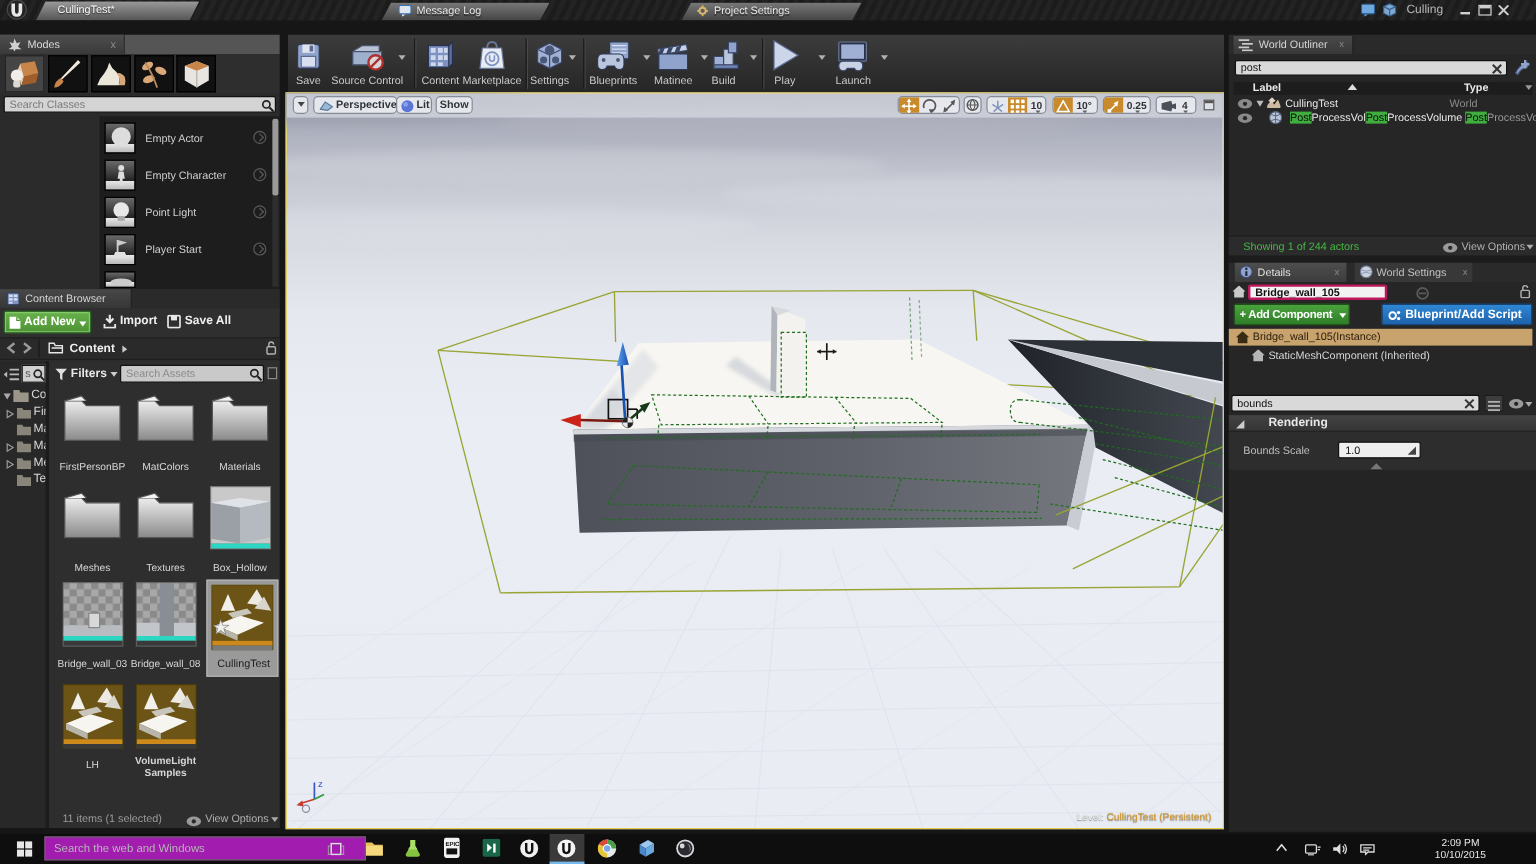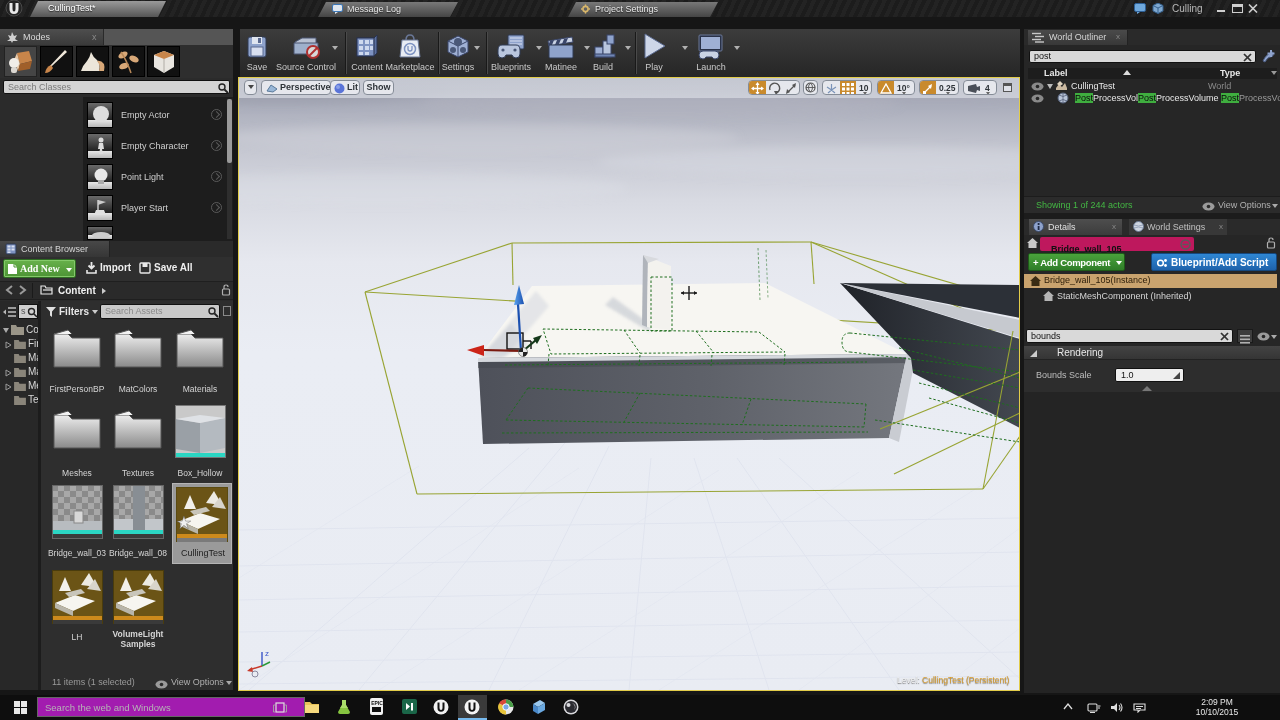--- a/index.html
+++ b/index.html
@@ -190,21 +190,21 @@
         </g>
       </svg>
   <div class="abs" style="left:21px;top:3px;font-size:9px;color:#d5d5d5;">Content Browser</div>
 
   <div class="abs" style="left:0;top:16px;width:233px;height:24px;background:#2f2f2f;"></div>
   <div class="abs" style="left:3px;top:18px;width:73px;height:19px;background:linear-gradient(#67b14b,#4d9335);border:1px solid #2e6b22;border-radius:2px;box-shadow:inset 0 0 0 1px #84c96a;">
     <svg class="abs" style="left:3px;top:3px" width="11" height="12" viewBox="0 0 11 12">
           <path d="M1 1 L7 1 L10 4 L10 11 L1 11 Z" fill="#fff"></path>
           <path d="M7 1 L7 4 L10 4" fill="none" stroke="#4d9335"></path>
         </svg>
-    <div class="abs" style="left:16px;top:3px;font-size:10px;font-weight:bold;color:#fff;font-family:Liberation Serif, serif;">Add New</div>
+    <div class="abs" style="left:16px;top:3px;font-size:10px;font-weight:bold;color:#fff;">Add New</div>
     <div class="abs" style="left:62px;top:8px;width:0;height:0;border-left:3px solid transparent;border-right:3px solid transparent;border-top:4px solid #fff;"></div>
   </div>
   <svg class="abs" style="left:86px;top:21px" width="11" height="12" viewBox="0 0 11 12">
         <path d="M5.5 0 L5.5 6 M2.5 3.5 L5.5 6.5 L8.5 3.5" stroke="#e8e8e8" stroke-width="1.8" fill="none"></path>
         <path d="M1 8 L1 11 L10 11 L10 8" stroke="#e8e8e8" stroke-width="1.6" fill="none"></path>
       </svg>
   <div class="abs" style="left:100px;top:21px;font-size:10px;font-weight:bold;color:#efefef;">Import</div>
   <svg class="abs" style="left:139px;top:21px" width="12" height="12" viewBox="0 0 12 12">
         <rect x="1" y="1" width="10" height="10" rx="1" fill="none" stroke="#e8e8e8" stroke-width="1.4"></rect>
         <rect x="3.5" y="1" width="5" height="4" fill="#e8e8e8"></rect>
@@ -910,21 +910,21 @@
   <svg class="abs" style="left:109px;top:192px" width="11" height="11" viewBox="0 0 11 11">
         <circle cx="5.5" cy="5.5" r="5" fill="#cdd4e0" stroke="#6a7890"></circle>
         <path d="M1 4 Q5.5 6 10 4 M1 7 Q5.5 5 10 7" stroke="#8a98b0" fill="none" stroke-width="0.8"></path>
       </svg>
   <div class="abs" style="left:123px;top:193px;font-size:9px;color:#c0c0c0;">World Settings</div>
   <div class="abs" style="left:195px;top:193px;font-size:8px;color:#888;">x</div>
 
   <svg class="abs" style="left:3px;top:209px" width="11" height="11" viewBox="0 0 11 11">
         <path d="M5.5 0 L11 5 L9.5 5 L9.5 10 L1.5 10 L1.5 5 L0 5 Z" fill="#c9c9c9"></path>
       </svg>
-  <div class="abs" style="left:16px;top:208px;width:154px;height:13px;background:#f2f2f2;border:7px solid #be185d;border-radius:2px;">
+  <div class="abs" style="left:16px;top:208px;width:116px;height:13px;background:#f2f2f2;border:2px solid #be185d;border-radius:2px;">
     <div class="abs" style="left:4px;top:0px;font-size:9px;font-weight:bold;color:#111;">Bridge_wall_105</div>
   </div>
   <svg class="abs" style="left:156px;top:210px" width="11" height="11" viewBox="0 0 11 11">
         <circle cx="5.5" cy="5.5" r="4.5" fill="none" stroke="#5a5a5a" stroke-width="1.5"></circle>
         <line x1="2.5" y1="5.5" x2="8.5" y2="5.5" stroke="#5a5a5a" stroke-width="1.5"></line>
       </svg>
   <svg class="abs" style="left:242px;top:208px" width="10" height="12" viewBox="0 0 10 12">
         <rect x="1.5" y="5" width="7" height="6" rx="1" fill="none" stroke="#b0b0b0" stroke-width="1.2"></rect>
         <path d="M3 5 L3 3 Q3 1 5 1 Q7 1 7 3" fill="none" stroke="#b0b0b0" stroke-width="1.2"></path>
       </svg>
@@ -974,21 +974,21 @@
   <svg class="abs" style="left:233px;top:303px" width="13" height="9" viewBox="0 0 13 9">
         <ellipse cx="6.5" cy="4.5" rx="6" ry="4" fill="#9a9a9a"></ellipse>
         <circle cx="6.5" cy="4.5" r="1.8" fill="#262626"></circle>
       </svg>
   <div class="abs" style="left:247px;top:306px;width:0;height:0;border-left:3px solid transparent;border-right:3px solid transparent;border-top:4px solid #aaa;"></div>
 
   <div class="abs" style="left:0;top:317px;width:256px;height:14px;background:linear-gradient(#434343,#353535);border-bottom:1px solid #222;">
     <svg class="abs" style="left:6px;top:4px" width="8" height="8" viewBox="0 0 8 8">
           <path d="M0 7 L7 7 L7 0 Z" fill="#ccc"></path>
         </svg>
-    <div class="abs" style="left:17px;top:1px;font-size:10px;font-weight:normal;color:#e8e8e8;padding-left:16px;">Rendering</div>
+    <div class="abs" style="left:17px;top:1px;font-size:10px;font-weight:bold;color:#e8e8e8;padding-left:16px;">Rendering</div>
   </div>
   <div class="abs" style="left:0;top:331px;width:256px;height:32px;background:#2d2d2d;"></div>
   <div class="abs" style="left:12px;top:341px;font-size:9px;color:#bdbdbd;">Bounds Scale</div>
   <div class="abs" style="left:91px;top:339px;width:69px;height:14px;background:#eee;border:1px solid #111;border-radius:2px;">
     <div class="abs" style="left:5px;top:1px;font-size:9px;color:#111;">1.0</div>
     <svg class="abs" style="left:56px;top:2px" width="9" height="9" viewBox="0 0 9 9">
           <path d="M8 1 L8 8 L1 8 Z" fill="#444"></path>
         </svg>
   </div>
   <div class="abs" style="left:118px;top:357px;width:0;height:0;border-left:5px solid transparent;border-right:5px solid transparent;border-bottom:5px solid #777;"></div>

